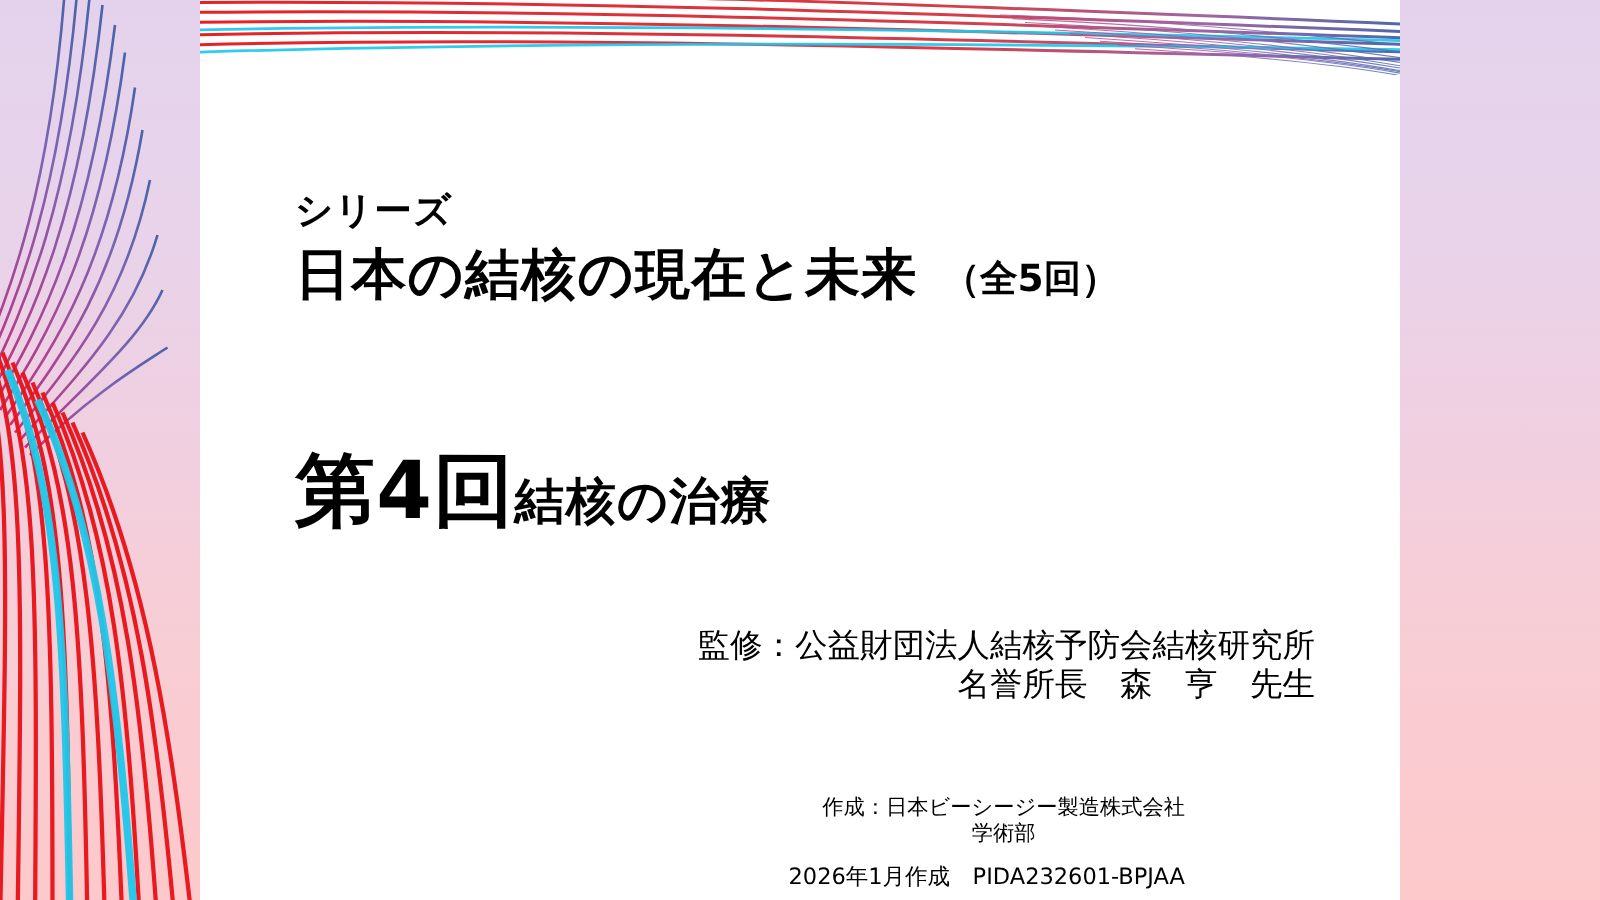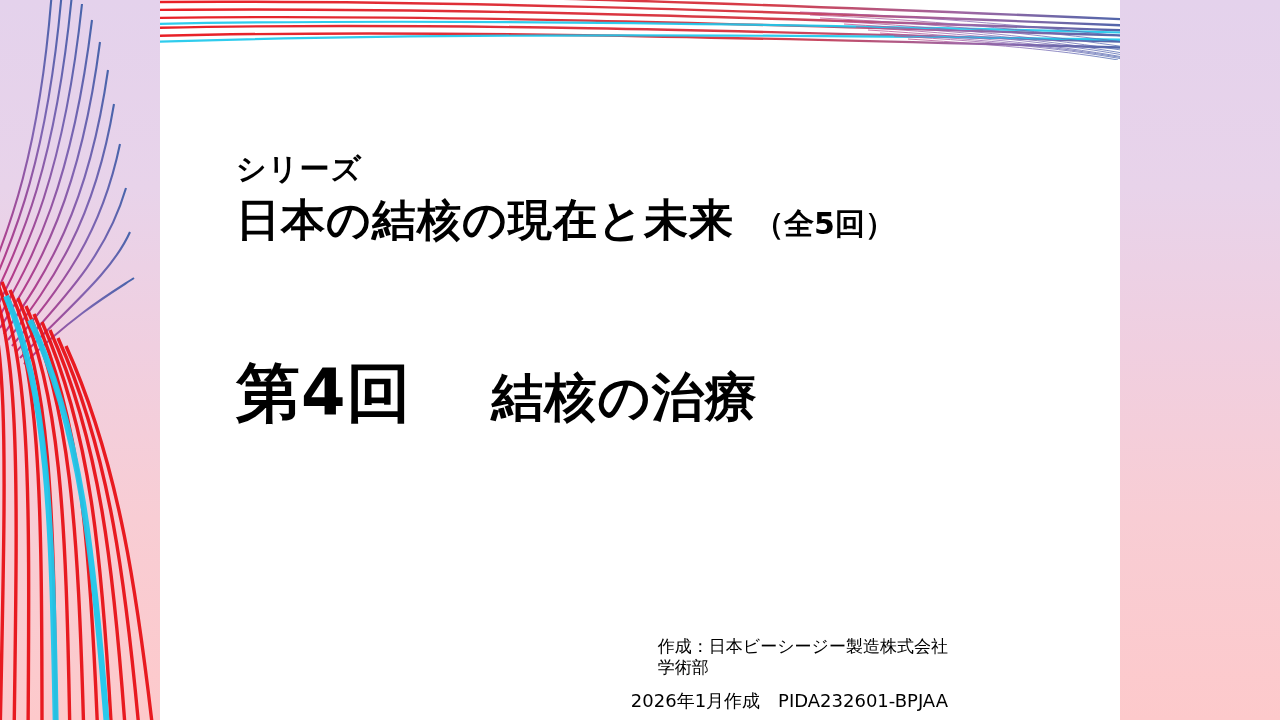--- a/index.html
+++ b/index.html
@@ -103,41 +103,40 @@
     top: 358px;
     display: flex;
     align-items: baseline;
   }
   #episode-number {
     font-size: 64px;
     letter-spacing: 1px;
     line-height: 1.1;
   }
   #episode-title {
-    font-size: 52px;
-    letter-spacing: 1px;
-    line-height: 1.1;
-    margin-left: 80px;
+    font-size: 40px;
+    letter-spacing: 1px;
+    line-height: 1.1;
   }
 
   #supervisor-block {
     position: absolute;
     right: 88px;
     top: 502px;
     text-align: right;
     font-size: 26px;
     line-height: 1.18;
   }
   #supervisor-block div { white-space: pre; }
 
   #producer-block {
     position: absolute;
     right: 192px;
     top: 636px;
-    text-align: left;
+    text-align: center;
     font-size: 17px;
     line-height: 1.25;
   }
   #producer-block div { white-space: pre; }
 
   #doc-code {
     position: absolute;
     right: 192px;
     top: 689px;
     text-align: right;
@@ -251,20 +250,24 @@
     <div id="series-title-row">
       <span id="series-title" class="jp-bold">日本の結核の現在と未来</span>
       <span id="series-count" class="jp-bold">（全5回）</span>
     </div>
 
     <div id="episode-row">
       <span id="episode-number" class="jp-bold">第4回</span>
       <span id="episode-title" class="jp-bold">結核の治療</span>
     </div>
 
+    <div id="supervisor-block">
+      <div class="jp-reg">監修：公益財団法人結核予防会結核研究所</div>
+      <div class="jp-reg">名誉所長　森　亨　先生</div>
+    </div>
 
     <div id="producer-block">
       <div class="jp-reg">作成：日本ビーシージー製造株式会社</div>
       <div class="jp-reg">学術部</div>
     </div>
 
     <div id="doc-code" class="jp-reg">2026年1月作成　PIDA232601-BPJAA</div>
 
   </div>
 </div>

